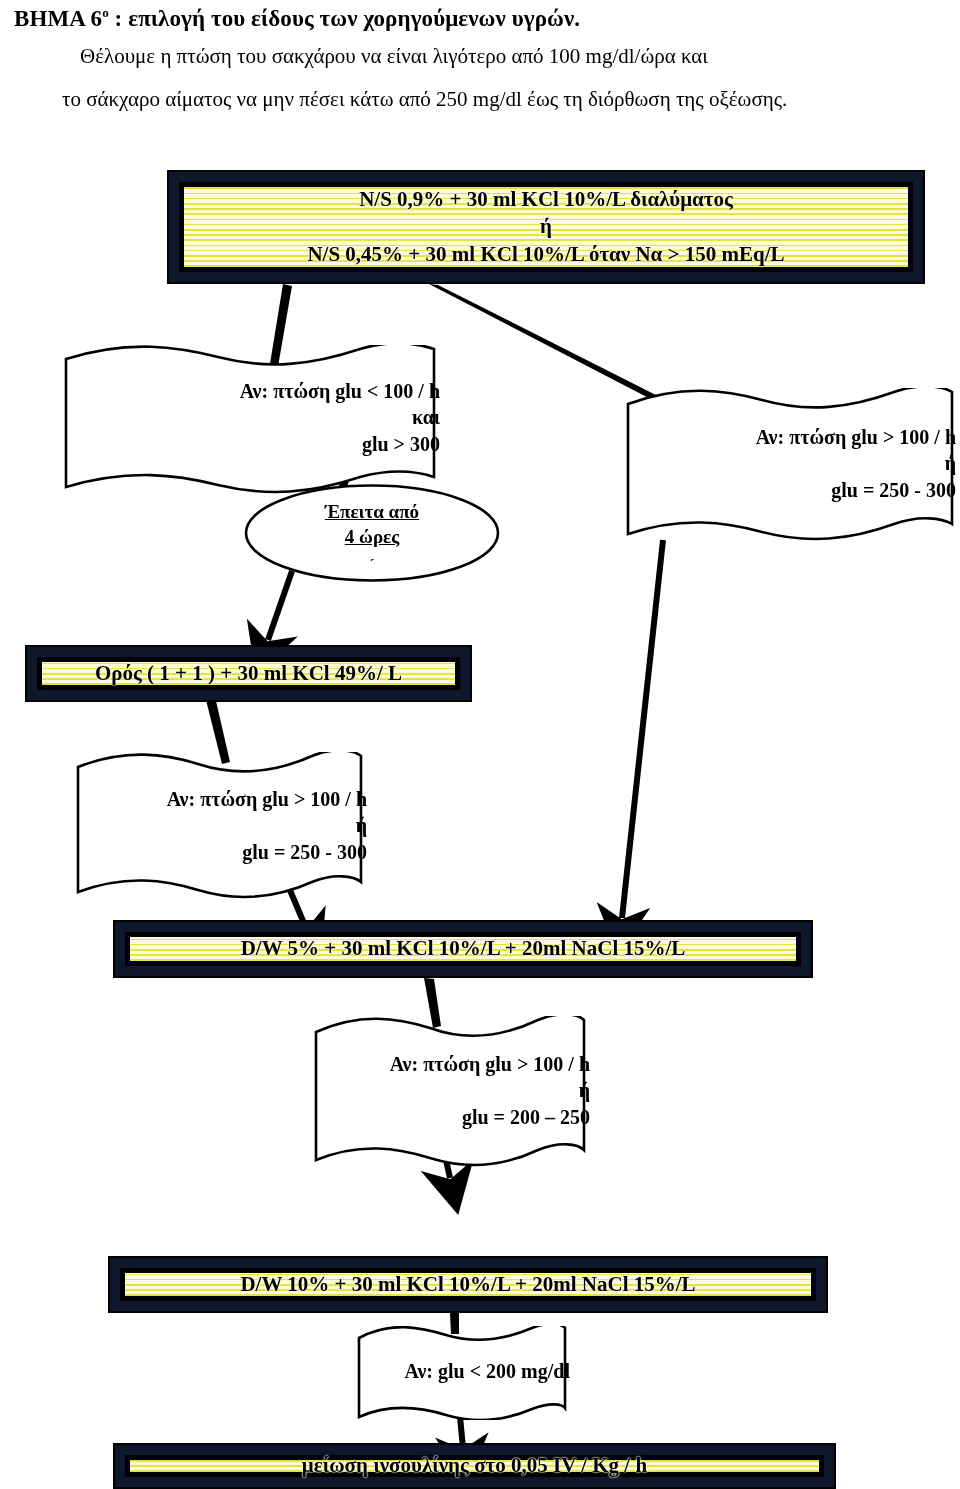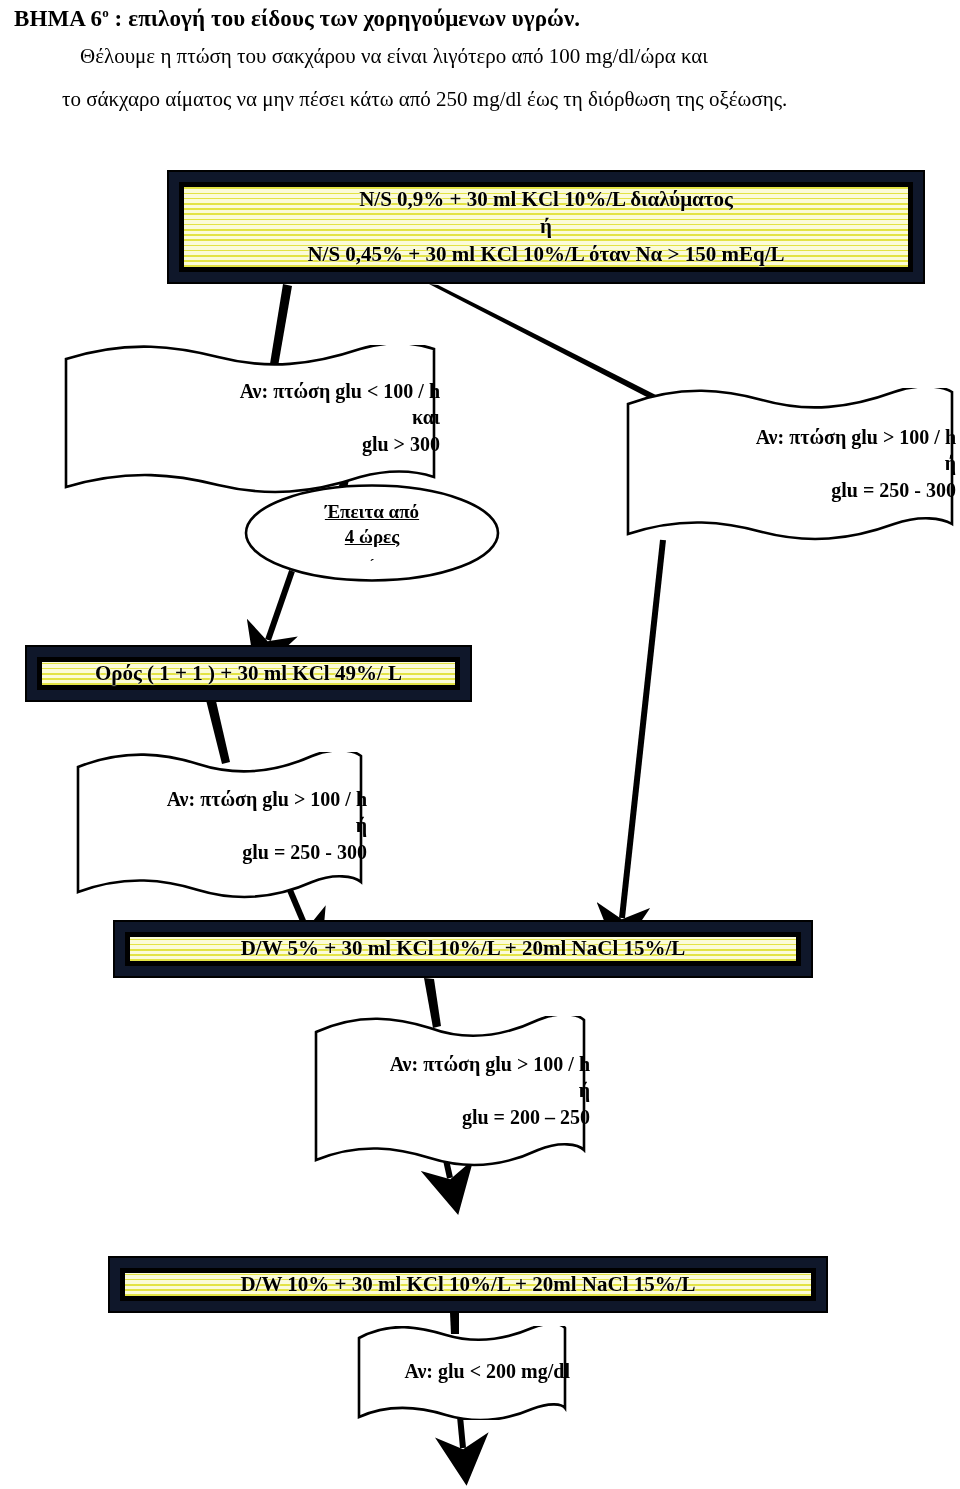--- a/index.html
+++ b/index.html
@@ -185,14 +185,19 @@
 
   <div class="flag" style="left:354px;top:1326px;width:216px;height:94px;z-index:3;">
     <svg viewBox="0 0 216 94" preserveAspectRatio="none">
       <path d="M5,12 C36,-5 66,1 92,9 C122,18 150,14 178,2 C196,-5 208,-2 211,2
                L211,82 C208,78 196,76 178,83 C150,95 122,98 92,89
                C66,81 36,77 5,91 Z" fill="#ffffff" stroke="#000" stroke-width="2.6"></path>
     </svg>
     <div class="ftxt" style="top:32px;font-size:20px;">Αν:  glu &lt; 200 mg/dl</div>
   </div>
 
+  <div class="ybox" style="left:113px;top:1443px;width:723px;height:46px;z-index:3;">
+    <div class="fill">
+      <div class="txt" style="font-size:21px;">μείωση ινσουλίνης στο 0,05 IV / Kg / h</div>
+    </div>
+  </div>
 
 </div>
 
 </body></html>

